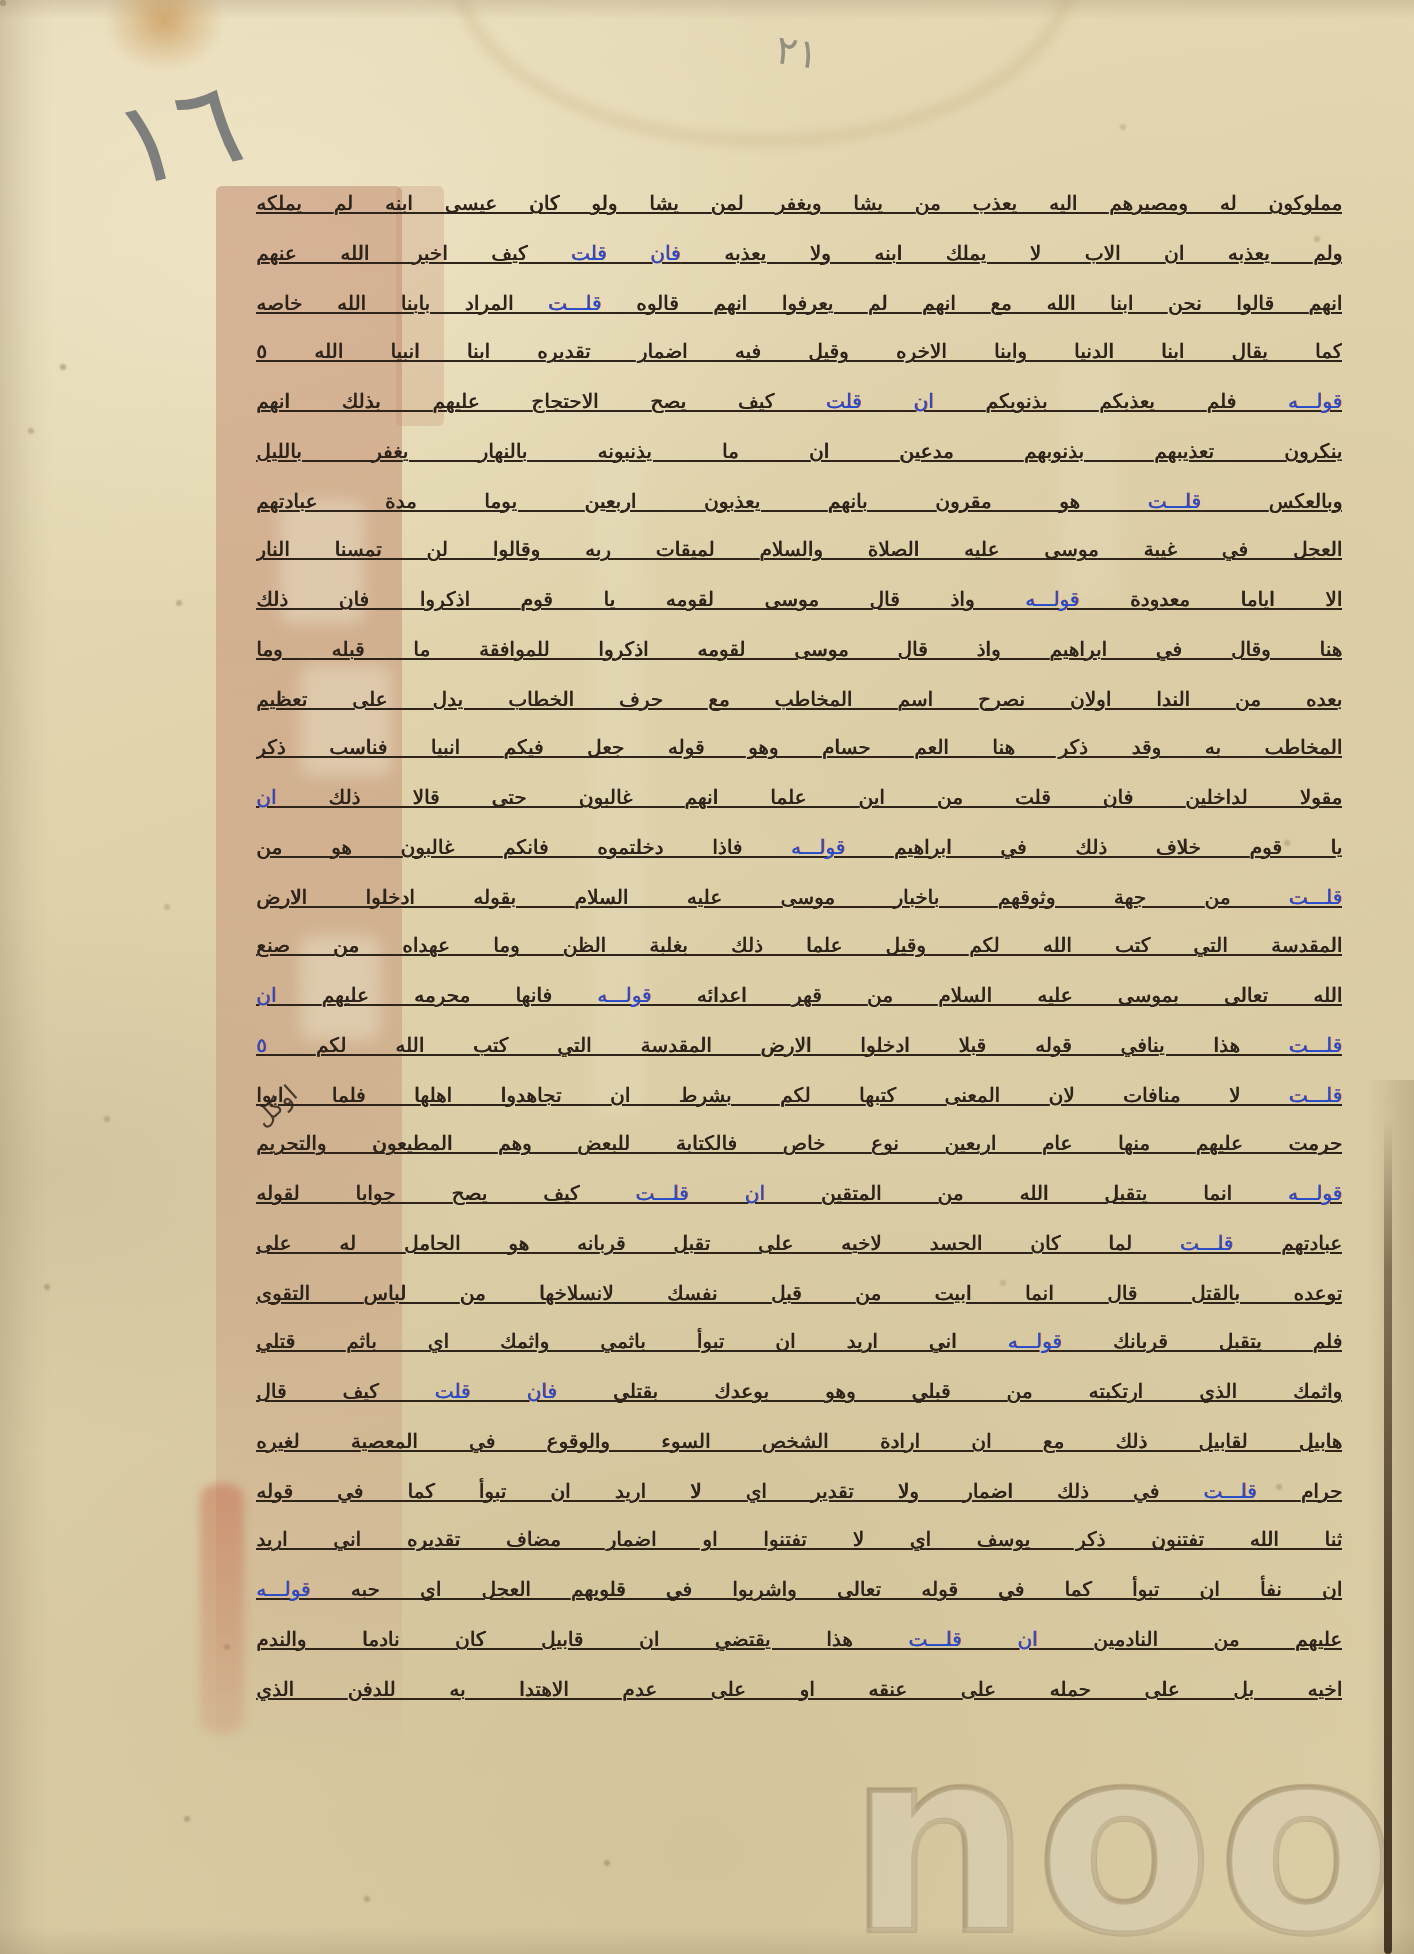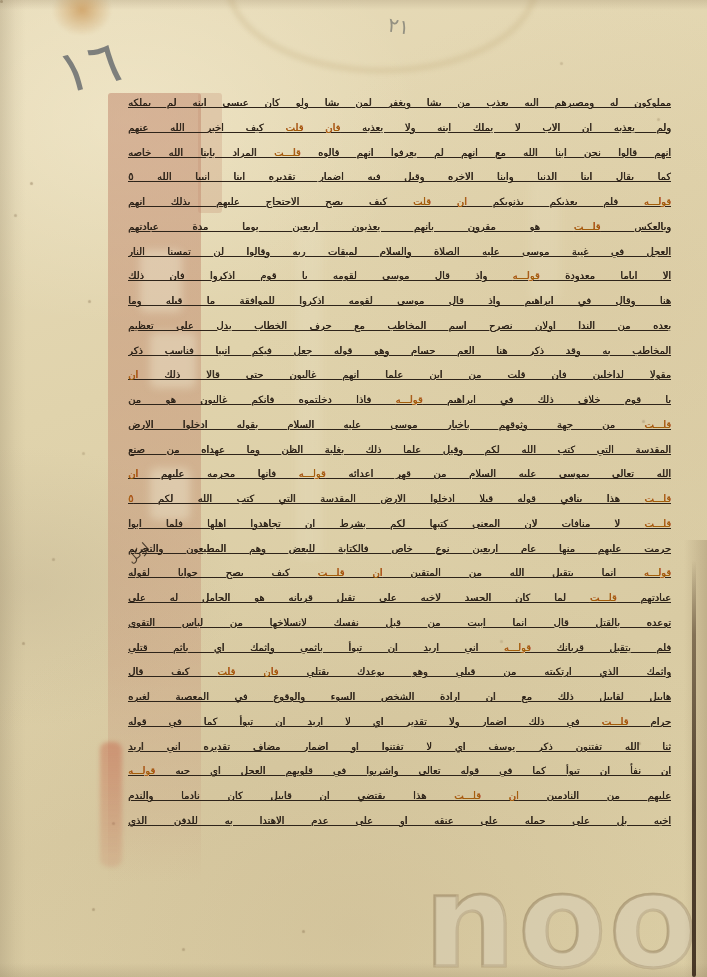--- a/index.html
+++ b/index.html
@@ -107,21 +107,21 @@
   }
   .line{
     height:24.75px;overflow:hidden;
     font-size:10px;line-height:24.75px;
     text-align:justify;text-align-last:justify;-moz-text-align-last:justify;
     white-space:normal;
     text-shadow:0.4px 0 0 currentColor;
     text-decoration:underline;
   }
   .ink{color:#2e241a;}
-  .red{color:#a16207;text-shadow:0.4px 0 0 #b43a28;}
+  .red{color:#1d4ed8;text-shadow:0.4px 0 0 #b43a28;}
   
   .watermark{
     left:424px;top:858px;width:300px;height:130px;overflow:hidden;
     font-size:128px;line-height:1;font-weight:bold;letter-spacing:3px;
     color:rgba(242,234,208,0.22);
     -webkit-text-stroke:3px rgba(150,130,95,0.38);
     text-shadow:1px 1px 0 rgba(255,250,230,0.25), -1px -1px 0 rgba(120,100,70,0.22);
     font-family:"DejaVu Sans",sans-serif;
   }
 </style>
@@ -150,20 +150,21 @@
 <div class="layer pencil-folio">١٦</div>
 <div class="layer pencil-corner">٢١</div>
 <div class="layer margin-note">اوكل</div>
 
 <div class="layer text-block">
     <div class="line"><span class="ink">مملوكون له ومصيرهم اليه يعذب من يشا ويغفر لمن يشا ولو كان عيسى ابنه لم يملكه</span></div>
     <div class="line"><span class="ink">ولم يعذبه ان الاب لا يملك ابنه ولا يعذبه </span><span class="red">فان قلت</span><span class="ink"> كيف اخبر الله عنهم</span></div>
     <div class="line"><span class="ink">انهم قالوا نحن ابنا الله مع انهم لم يعرفوا انهم قالوه </span><span class="red">قلـــت</span><span class="ink"> المراد بابنا الله خاصه</span></div>
     <div class="line"><span class="ink">كما يقال ابنا الدنيا وابنا الاخره وقيل فيه اضمار تقديره ابنا انبيا الله ٥</span></div>
     <div class="line"><span class="red">قولـــه</span><span class="ink"> فلم يعذبكم بذنوبكم </span><span class="red">ان قلت</span><span class="ink"> كيف يصح الاحتجاج عليهم بذلك انهم</span></div>
+    <div class="line"><span class="ink">ينكرون تعذيبهم بذنوبهم مدعين ان ما يذنبونه بالنهار يغفر بالليل</span></div>
     <div class="line"><span class="ink">وبالعكس </span><span class="red">قلـــت</span><span class="ink"> هو مقرون بانهم يعذبون اربعين يوما مدة عبادتهم</span></div>
     <div class="line"><span class="ink">العجل في غيبة موسى عليه الصلاة والسلام لميقات ربه وقالوا لن تمسنا النار</span></div>
     <div class="line"><span class="ink">الا اياما معدودة </span><span class="red">قولـــه</span><span class="ink"> واذ قال موسى لقومه يا قوم اذكروا فان ذلك</span></div>
     <div class="line"><span class="ink">هنا وقال في ابراهيم واذ قال موسى لقومه اذكروا للموافقة ما قبله وما</span></div>
     <div class="line"><span class="ink">بعده من الندا اولان نصرح اسم المخاطب مع حرف الخطاب يدل على تعظيم</span></div>
     <div class="line"><span class="ink">المخاطب به وقد ذكر هنا العم حسام وهو قوله جعل فيكم انبيا فناسب ذكر</span></div>
     <div class="line"><span class="ink">مقولا لداخلين فان قلت من اين علما انهم غالبون حتى قالا ذلك </span><span class="red">ان</span></div>
     <div class="line"><span class="ink">يا قوم خلاف ذلك في ابراهيم </span><span class="red">قولـــه</span><span class="ink"> فاذا دخلتموه فانكم غالبون هو من</span></div>
     <div class="line"><span class="red">قلـــت</span><span class="ink"> من جهة وثوقهم باخبار موسى عليه السلام بقوله ادخلوا الارض</span></div>
     <div class="line"><span class="ink">المقدسة التي كتب الله لكم وقيل علما ذلك بغلبة الظن وما عهداه من صنع</span></div>

